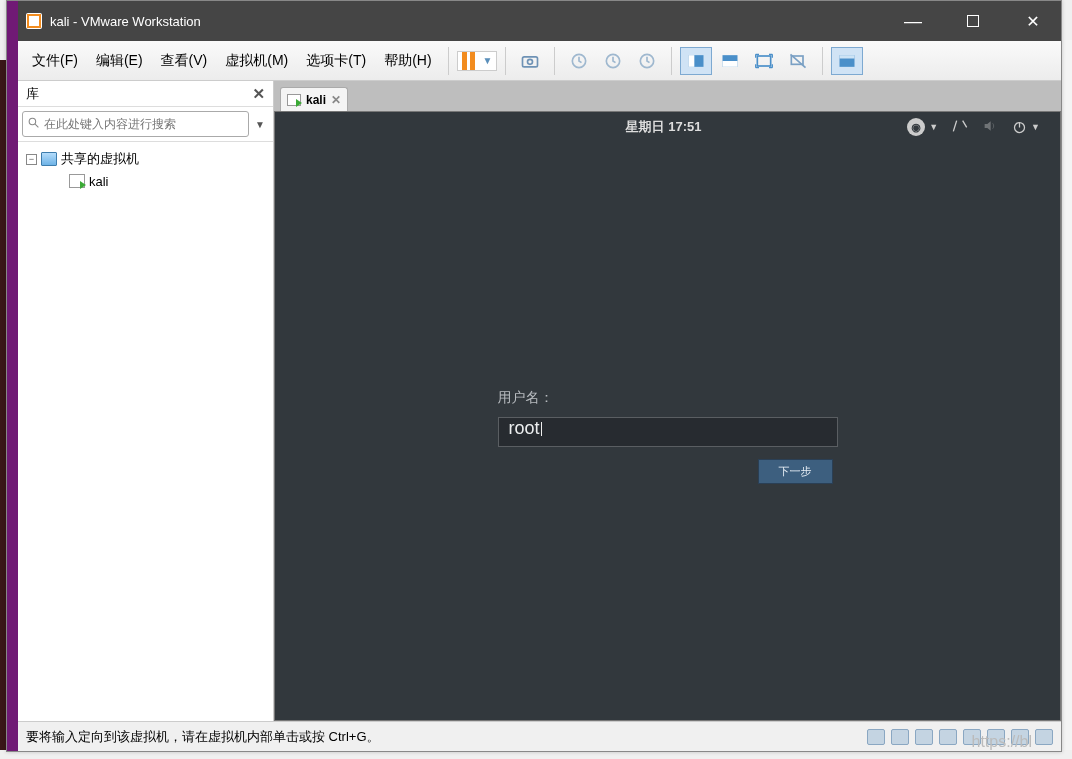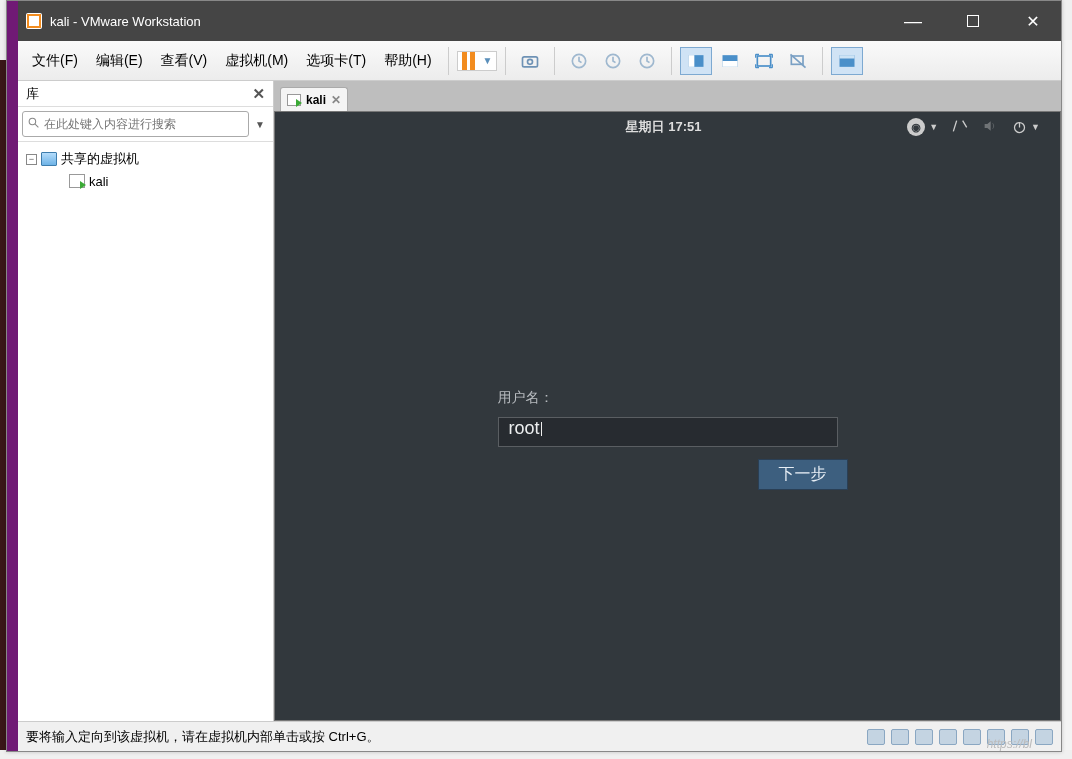--- a/index.html
+++ b/index.html
@@ -59,32 +59,32 @@
     .vm-topbar .clock { position: absolute; left: 50%; transform: translateX(-50%); font-weight: bold; }
     .vm-topbar .tray { position: absolute; right: 12px; display: flex; align-items: center; gap: 14px; color: #ccc; }
     .tray span { cursor: pointer; }
     .tray .muted { opacity: 0.4; }
     .a11y-ic { width: 18px; height: 18px; border-radius: 50%; background: #ccc; color: #32383d; display: flex; align-items: center; justify-content: center; font-size: 11px; font-weight: bold; }
     
     .login-box { position: absolute; left: 50%; top: 48%; transform: translate(-50%,-50%); width: 340px; margin-top: 14px; }
     .login-label { color: #b8bcc0; font-size: 14px; margin-bottom: 10px; }
     .login-input { width: 100%; height: 30px; background: #272b30; border: 1px solid #5a5e62; color: #eceeef; padding: 0 10px; font-size: 18px; }
     .cursor-blink::after { content: ""; display: inline-block; width: 1px; height: 14px; background: #eee; vertical-align: middle; margin-left: 1px; }
-    .next-btn { position: absolute; left: 50%; transform: translateX(90px); top: calc(48% + 55px); background: #3d5f7f; border: 1px solid #2a3f55; color: #e7eef5; padding: 4px 20px; font-size: 16px; cursor: pointer; }
+    .next-btn { position: absolute; left: 50%; transform: translateX(90px); top: calc(48% + 55px); background: #3d5f7f; border: 1px solid #2a3f55; color: #e7eef5; padding: 4px 20px; font-size: 11px; cursor: pointer; }
     
     .statusbar { height: 30px; background: #f0f0f0; border-top: 1px solid #ccc; display: flex; align-items: center; padding: 0 8px; font-size: 13px; }
     .statusbar .status-text { flex: 1; }
     .statusbar .status-icons { display: flex; gap: 6px; }
     .status-ic { width: 18px; height: 16px; background: #c4d4e2; border: 1px solid #8aa7c2; border-radius: 2px; }
     
     .bg-strip { position: absolute; left: 0; width: 6px; background: #3a1718; }
     .bg-strip.s1 { top: 60px; height: 690px; }
     
     .right-edge { position: absolute; right: 0; top: 40px; width: 10px; height: 710px; background: #f4f4f4; }
-    .watermark { position: absolute; right: 40px; bottom: 8px; color: #bbb; font-size: 12px; font-style: italic; }
+    .watermark { position: absolute; right: 40px; bottom: 8px; color: #bbb; font-size: 16px; }
   </style>
 </head>
 <body>
 
 <div class="bg-strip s1"></div>
 <div class="right-edge"></div>
 
 <div class="window-frame">
 
   <div class="titlebar">

